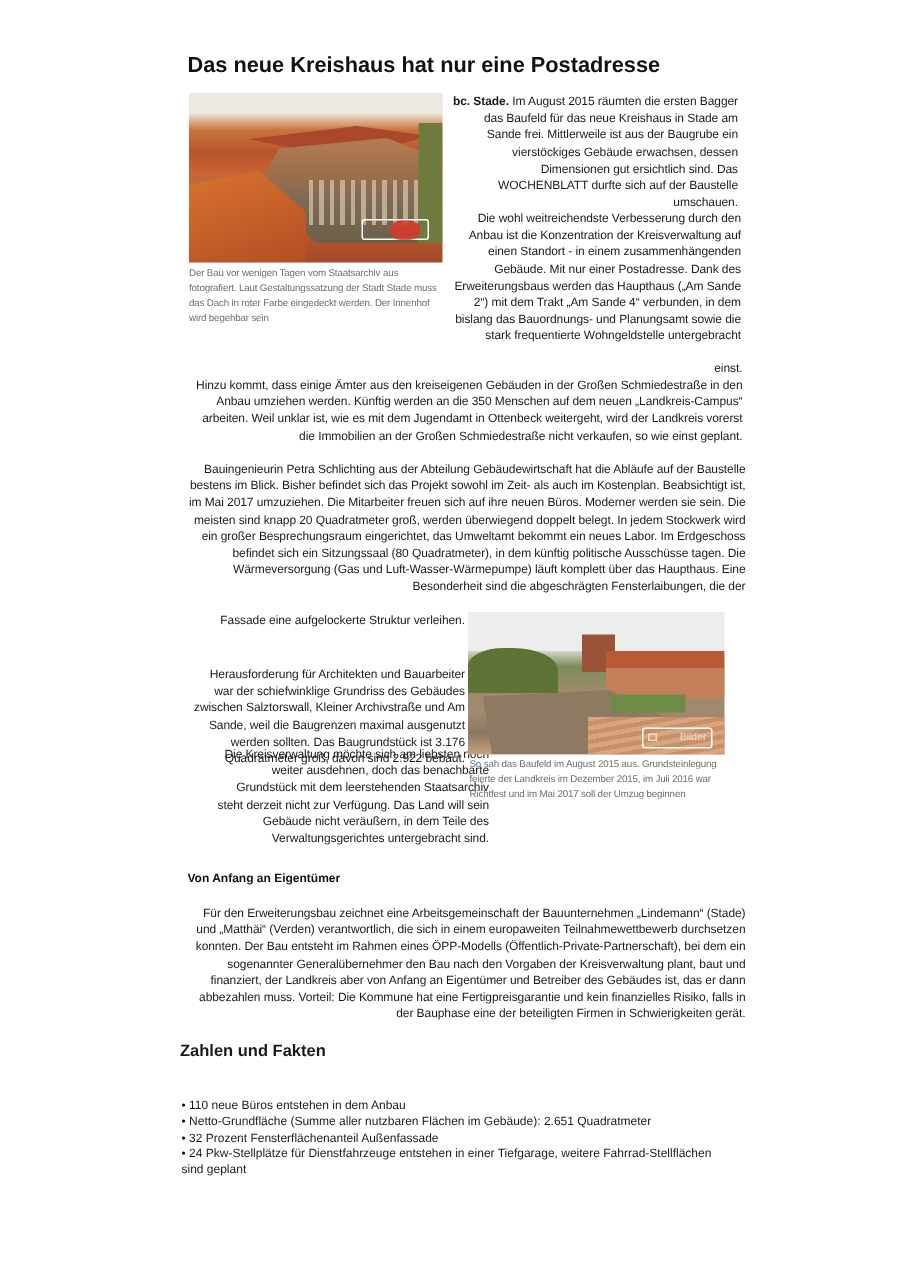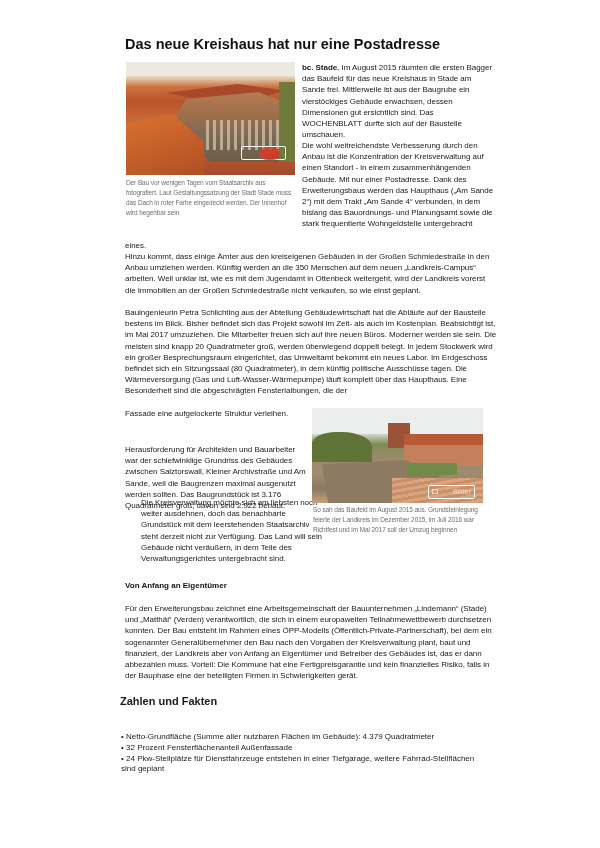--- a/index.html
+++ b/index.html
@@ -23,20 +23,21 @@
       font-weight: bold;
       margin: 0;
       letter-spacing: 0;
       white-space: nowrap;
     }
     .body-text {
       font-size: 8px;
       line-height: 11.2px;
       color: #1a1a1a;
       letter-spacing: -0.05px;
+      text-align: right;
     }
     .abs { position: absolute; }
 
     
     .photo1 {
       left: 126px; top: 62px; width: 169px; height: 113px;
       overflow: hidden;
       background: linear-gradient(180deg, #f2efe7 0%, #e9e2d2 12%, #c9743f 22%, #b8532b 35%, #c86434 48%, #a87a4e 60%, #8c6a48 72%, #b5542d 86%, #a4492a 100%);
     }
     .photo1 .sky { position:absolute; left:0; top:0; width:100%; height:14px; background:#ece9e0; }
@@ -128,21 +129,21 @@
     <span class="red"></span>
   </div>
 </div>
 <div class="abs caption" style="left:126px; top:178px; width:172px;">Der Bau vor wenigen Tagen vom Staatsarchiv aus fotografiert. Laut Gestaltungssatzung der Stadt Stade muss das Dach in roter Farbe eingedeckt werden. Der Innenhof wird begehbar sein</div>
 
 <div class="abs body-text" style="left:302px; top:62px; width:190px;">
   <b>bc. Stade.</b><span> Im August 2015 räumten die ersten Bagger das Baufeld für das neue Kreishaus in Stade am Sande frei. Mittlerweile ist aus der Baugrube ein vierstöckiges Gebäude erwachsen, dessen Dimensionen gut ersichtlich sind. Das WOCHENBLATT durfte sich auf der Baustelle umschauen.</span>
 </div>
 <div class="abs body-text" style="left:302px; top:140px; width:192px;">Die wohl weitreichendste Verbesserung durch den Anbau ist die Konzentration der Kreisverwaltung auf einen Standort - in einem zusammenhängenden Gebäude. Mit nur einer Postadresse. Dank des Erweiterungsbaus werden das Haupthaus („Am Sande 2“) mit dem Trakt „Am Sande 4“ verbunden, in dem bislang das Bauordnungs- und Planungsamt sowie die stark frequentierte Wohngeldstelle untergebracht</div>
 
-<div class="abs body-text" style="left:125px; top:240px; width:370px;">eines.</div>
+<div class="abs body-text" style="left:125px; top:240px; width:370px;">einst.</div>
 <div class="abs body-text" style="left:125px; top:251px; width:370px;">Hinzu kommt, dass einige Ämter aus den kreiseigenen Gebäuden in der Großen Schmiedestraße in den Anbau umziehen werden. Künftig werden an die 350 Menschen auf dem neuen „Landkreis-Campus“ arbeiten. Weil unklar ist, wie es mit dem Jugendamt in Ottenbeck weitergeht, wird der Landkreis vorerst die Immobilien an der Großen Schmiedestraße nicht verkaufen, so wie einst geplant.</div>
 <div class="abs body-text" style="left:125px; top:307px; width:372px;">Bauingenieurin Petra Schlichting aus der Abteilung Gebäudewirtschaft hat die Abläufe auf der Baustelle bestens im Blick. Bisher befindet sich das Projekt sowohl im Zeit- als auch im Kostenplan. Beabsichtigt ist, im Mai 2017 umzuziehen. Die Mitarbeiter freuen sich auf ihre neuen Büros. Moderner werden sie sein. Die meisten sind knapp 20 Quadratmeter groß, werden überwiegend doppelt belegt. In jedem Stockwerk wird ein großer Besprechungsraum eingerichtet, das Umweltamt bekommt ein neues Labor. Im Erdgeschoss befindet sich ein Sitzungssaal (80 Quadratmeter), in dem künftig politische Ausschüsse tagen. Die Wärmeversorgung (Gas und Luft-Wasser-Wärmepumpe) läuft komplett über das Haupthaus. Eine Besonderheit sind die abgeschrägten Fensterlaibungen, die der</div>
 
 <div class="abs body-text" style="left:125px; top:408px; width:185px;">Fassade eine aufgelockerte Struktur verleihen.</div>
 <div class="abs body-text" style="left:125px; top:444px; width:185px;">Herausforderung für Architekten und Bauarbeiter war der schiefwinklige Grundriss des Gebäudes zwischen Salztorswall, Kleiner Archivstraße und Am Sande, weil die Baugrenzen maximal ausgenutzt werden sollten. Das Baugrundstück ist 3.176 Quadratmeter groß, davon sind 2.922 bebaut.</div>
 <div class="abs body-text" style="left:125px; top:497px; width:185px;margin-left:16px;">Die Kreisverwaltung möchte sich am liebsten noch weiter ausdehnen, doch das benachbarte Grundstück mit dem leerstehenden Staatsarchiv steht derzeit nicht zur Verfügung. Das Land will sein Gebäude nicht veräußern, in dem Teile des Verwaltungsgerichtes untergebracht sind.</div>
 
 <div class="abs photo2">
   <div class="sky"></div>
   <div class="trees"></div>
@@ -156,16 +157,17 @@
     <span>Bilder</span>
   </div>
 </div>
 <div class="abs caption" style="left:313px; top:505px; width:172px;">So sah das Baufeld im August 2015 aus. Grundsteinlegung feierte der Landkreis im Dezember 2015, im Juli 2016 war Richtfest und im Mai 2017 soll der Umzug beginnen</div>
 
 <div class="subhead">Von Anfang an Eigentümer</div>
 <div class="abs body-text" style="left:125px; top:603px; width:372px;">Für den Erweiterungsbau zeichnet eine Arbeitsgemeinschaft der Bauunternehmen „Lindemann“ (Stade) und „Matthäi“ (Verden) verantwortlich, die sich in einem europaweiten Teilnahmewettbewerb durchsetzen konnten. Der Bau entsteht im Rahmen eines ÖPP-Modells (Öffentlich-Private-Partnerschaft), bei dem ein sogenannter Generalübernehmer den Bau nach den Vorgaben der Kreisverwaltung plant, baut und finanziert, der Landkreis aber von Anfang an Eigentümer und Betreiber des Gebäudes ist, das er dann abbezahlen muss. Vorteil: Die Kommune hat eine Fertigpreisgarantie und kein finanzielles Risiko, falls in der Bauphase eine der beteiligten Firmen in Schwierigkeiten gerät.</div>
 
 <div class="h2">Zahlen und Fakten</div>
 <ul class="facts">
-  <li>Netto-Grundfläche (Summe aller nutzbaren Flächen im Gebäude): 4.379 Quadratmeter</li>
+  <li>110 neue Büros entstehen in dem Anbau</li>
+  <li>Netto-Grundfläche (Summe aller nutzbaren Flächen im Gebäude): 2.651 Quadratmeter</li>
   <li>32 Prozent Fensterflächenanteil Außenfassade</li>
   <li>24 Pkw-Stellplätze für Dienstfahrzeuge entstehen in einer Tiefgarage, weitere Fahrrad-Stellflächen sind geplant</li>
 </ul>
 
 </body></html>

